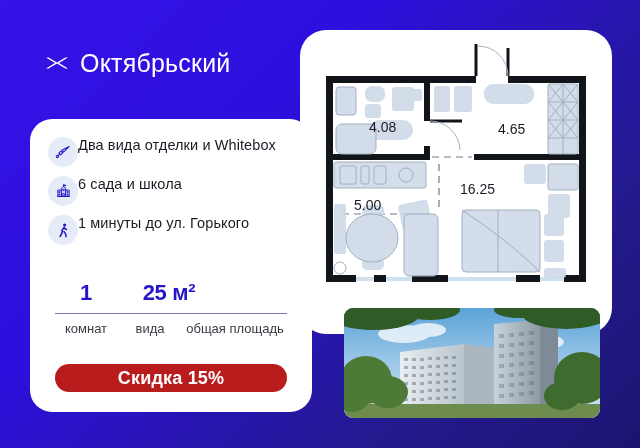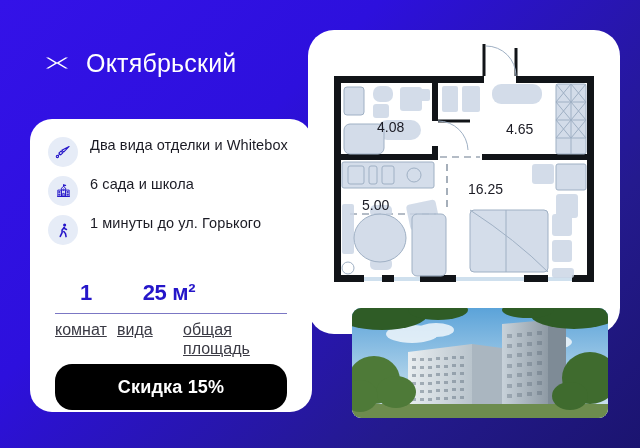--- a/index.html
+++ b/index.html
@@ -10,75 +10,75 @@
   }
   #stage{
     position:relative;width:640px;height:448px;
     background:linear-gradient(135deg,#3412e8 0%,#2d10dd 35%,#241a8e 75%,#1b1470 100%);
     overflow:hidden;
   }
 
   
   .brand{
     position:absolute;left:44px;top:50px;
-    display:flex;align-items:center;gap:16px;justify-content:flex-end;
+    display:flex;align-items:center;gap:10px;justify-content:flex-end;
   }
   .brand-mark{width:26px;height:26px;flex:0 0 auto;display:block;}
   .brand-name{
     color:#ffffff;font-size:25px;letter-spacing:.2px;
     font-weight:400;white-space:nowrap;line-height:1;
   }
 
   
   .panel-right{
-    position:absolute;left:308px;top:30px;width:312px;height:304px;
+    position:absolute;left:300px;top:30px;width:312px;height:304px;
     background:#ffffff;border-radius:26px;
   }
 
   
   .panel-left{
     position:absolute;left:30px;top:119px;width:282px;height:293px;
     background:#ffffff;border-radius:22px;
   }
 
   
   .features{position:absolute;left:18px;top:17px;width:250px;}
-  .feature{display:flex;align-items:flex-start;gap:12px;margin-bottom:8px;}
+  .feature{display:flex;align-items:flex-start;gap:0;margin-bottom:8px;}
   .feat-ic{
     width:30px;height:30px;border-radius:50%;
     background:#e6ecf7;flex:0 0 auto;
     display:flex;align-items:center;justify-content:center;margin-top:1px;
   }
   .feat-ic svg{display:block;}
   .feat-tx{
     color:#1b1b24;font-size:14.5px;line-height:1.22;
     font-weight:400;letter-spacing:.1px;padding-top:1px;
   }
 
   
   .stats{position:absolute;left:25px;top:163px;width:232px;}
   .stat-row{display:flex;align-items:flex-end;}
   .stat-v{
     color:#2516c9;font-size:22px;font-weight:700;line-height:1;
     text-align:center;letter-spacing:-.3px;
   }
   .stat-l{
-    color:#3a3a44;font-size:16px;line-height:1.18;
-    text-align:left;font-weight:400;text-decoration:underline;
+    color:#3a3a44;font-size:13px;line-height:1.18;
+    text-align:center;font-weight:400;
   }
   .c1{width:62px;}
   .c2{width:66px;}
   .c3{width:104px;}
   .divider{height:1px;background:#7b77c4;margin:9px 0 7px 0;width:100%;}
   .lab-row{display:flex;}
 
   
   .discount{
-    position:absolute;left:25px;top:245px;width:232px;height:46px;
-    background:#000000;border-radius:17px;
+    position:absolute;left:25px;top:245px;width:232px;height:28px;
+    background:#b91c1c;border-radius:17px;
     display:flex;align-items:center;justify-content:center;
     color:#ffffff;font-size:18px;font-weight:700;letter-spacing:.2px;
     border:none;cursor:pointer;padding:0;
   }
 
   
   .plan{position:absolute;left:12px;top:12px;width:288px;height:250px;}
   .plan svg{display:block;width:100%;height:100%;}
 
   

